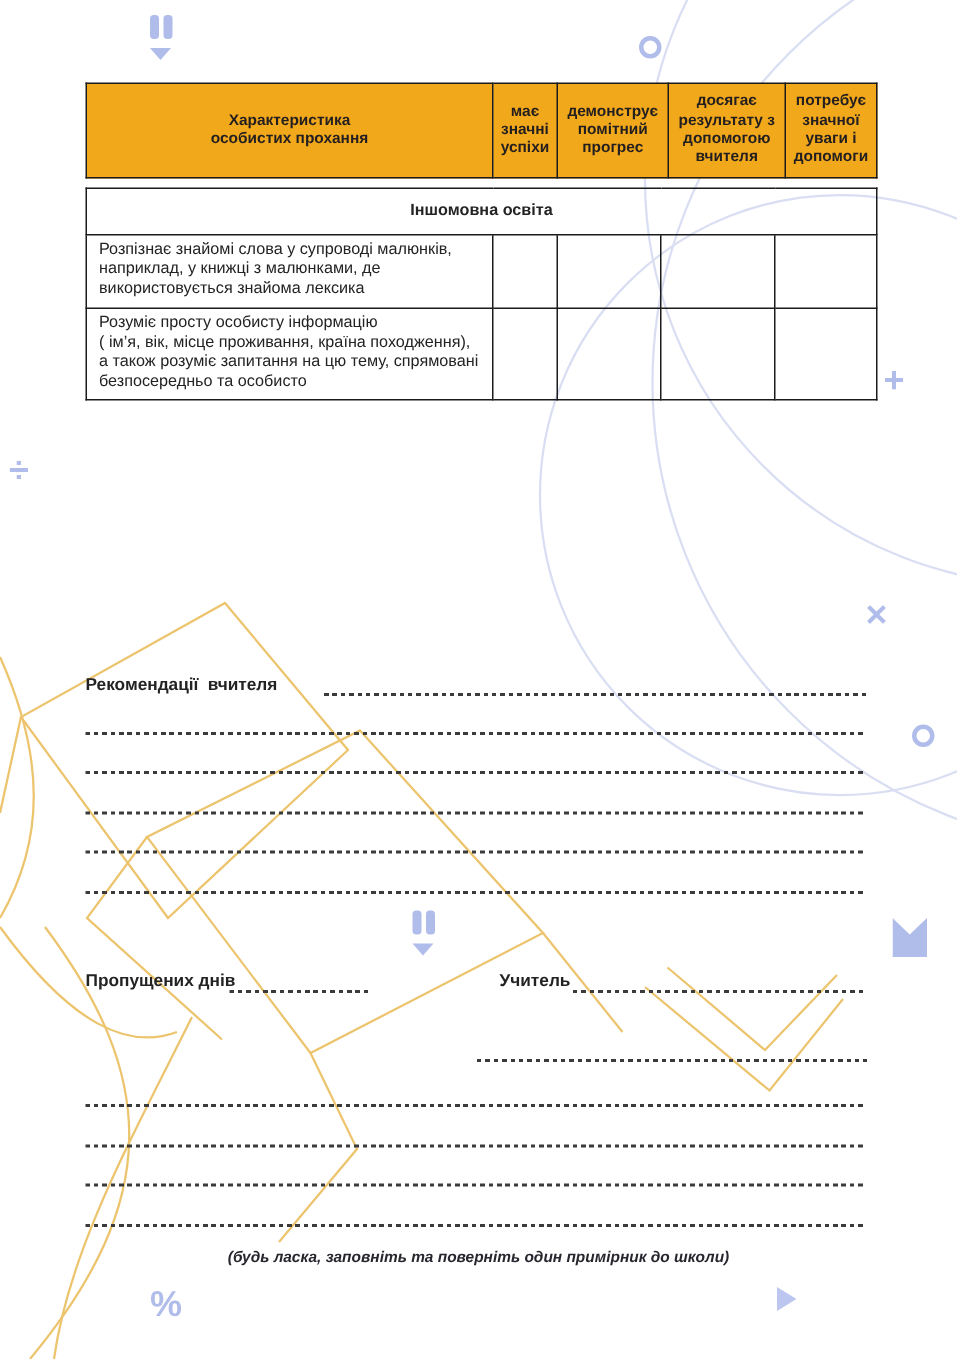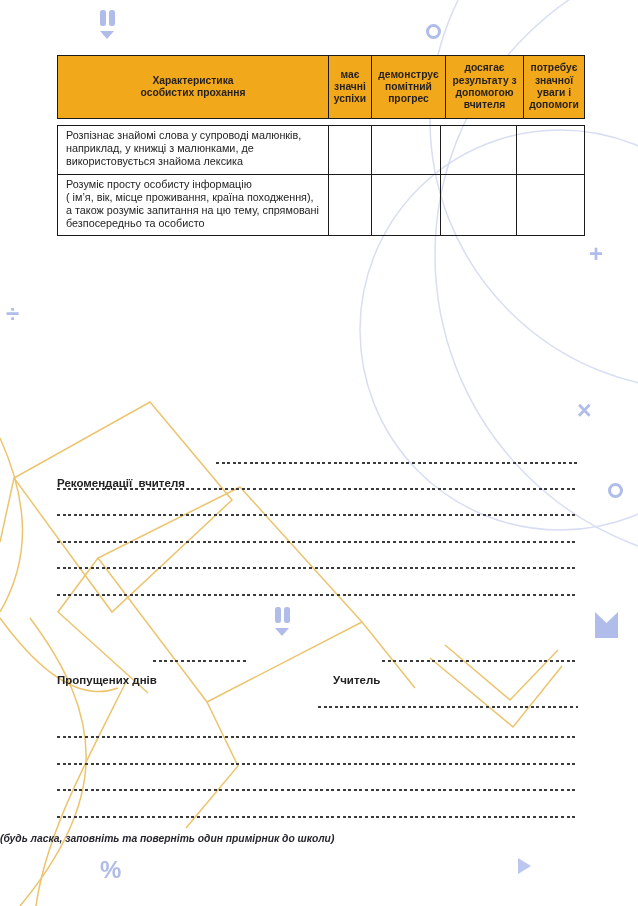--- a/index.html
+++ b/index.html
@@ -20,30 +20,30 @@
     color:#231f20; padding:2px 3px;
   }
   .body-table { left:57px; top:125px; width:527px; background:transparent; }
   .body-table td { border:1.4px solid #1b1b1b; font-size:10.8px; line-height:13.2px; color:#232323; vertical-align:middle; }
   .section-cell { text-align:center; font-weight:bold; font-size:13.5px; height:28px; }
   .desc-cell { padding:3px 8px 5px 8px; white-space:pre-line; }
   .c-hdr1{width:271px}.c-hdr2{width:43px}.c-hdr3{width:74px}.c-hdr4{width:78px}.c-hdr5{width:61px}
   .c-b1{width:271px}.c-b2{width:43px}.c-b3{width:69px}.c-b4{width:76px}.c-b5{width:68px}
 
   
-  .lbl { position:absolute; z-index:2; font-weight:bold; font-size:11.5px; color:#232323; white-space:nowrap;margin-top:26px; }
+  .lbl { position:absolute; z-index:2; font-weight:bold; font-size:11.5px; color:#232323; white-space:nowrap; }
   .ws1 { word-spacing:3px; }
   .ws2 { word-spacing:5px; }
   .dline {
     position:absolute; z-index:2; height:2px;
     background-image:repeating-linear-gradient(90deg,#3b3b3b 0 3px,transparent 3px 5.6px);
   }
   .note {
     position:absolute; top:833px; left:0; width:100%; z-index:2;
-    text-align:left; font-style:italic; font-weight:bold; font-size:10.3px; color:#26262e;
+    text-align:center; font-style:italic; font-weight:bold; font-size:10.3px; color:#26262e;
   }
 
   
   .icon-glyph { position:absolute; z-index:1; color:#b0bce9; font-weight:bold; line-height:1; }
   .pauseArrow { position:absolute; z-index:1; width:22px; text-align:center; }
   .pauseArrow .bar { display:inline-block; width:6px; height:16px; background:#b0bce9; border-radius:2.5px; margin:0 1.5px; }
   .pauseArrow .tri { width:0; height:0; border-left:7px solid transparent; border-right:7px solid transparent; border-top:8px solid #b0bce9; margin:1px auto 0; }
   .ring { position:absolute; z-index:1; width:15px; height:15px; border:3.2px solid #b0bce9; border-radius:50%; box-sizing:border-box; }
   .play { position:absolute; z-index:1; width:0; height:0; border-top:8px solid transparent; border-bottom:8px solid transparent; border-left:13px solid #bcc6ef; }
   .bookmark { position:absolute; z-index:1; }
@@ -126,20 +126,23 @@
 
   <table class="body-table">
     <colgroup>
         <col class="c-b1">
         <col class="c-b2">
         <col class="c-b3">
         <col class="c-b4">
         <col class="c-b5">
       </colgroup>
     <tbody>
+        <tr>
+      <td class="section-cell" colspan="5">Іншомовна освіта</td>
+    </tr>
     <tr>
       <td class="desc-cell">Розпізнає знайомі слова у супроводі малюнків,
 наприклад, у книжці з малюнками, де
 використовується знайома лексика</td>
       <td></td>
           <td></td>
       <td></td>
           <td></td>
     </tr>
     <tr>

